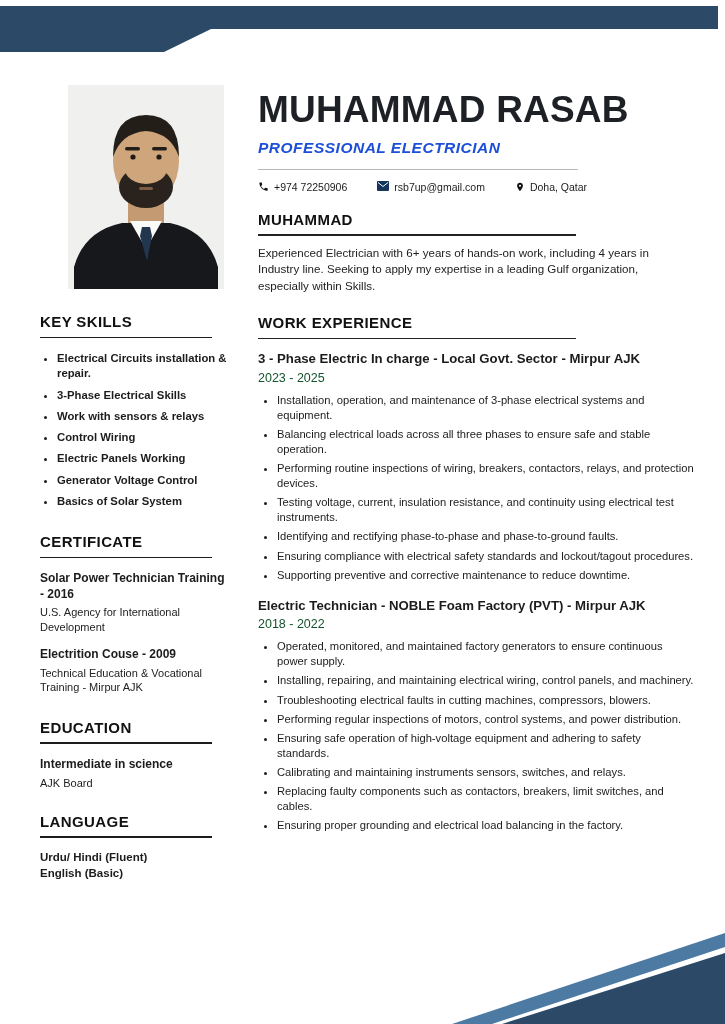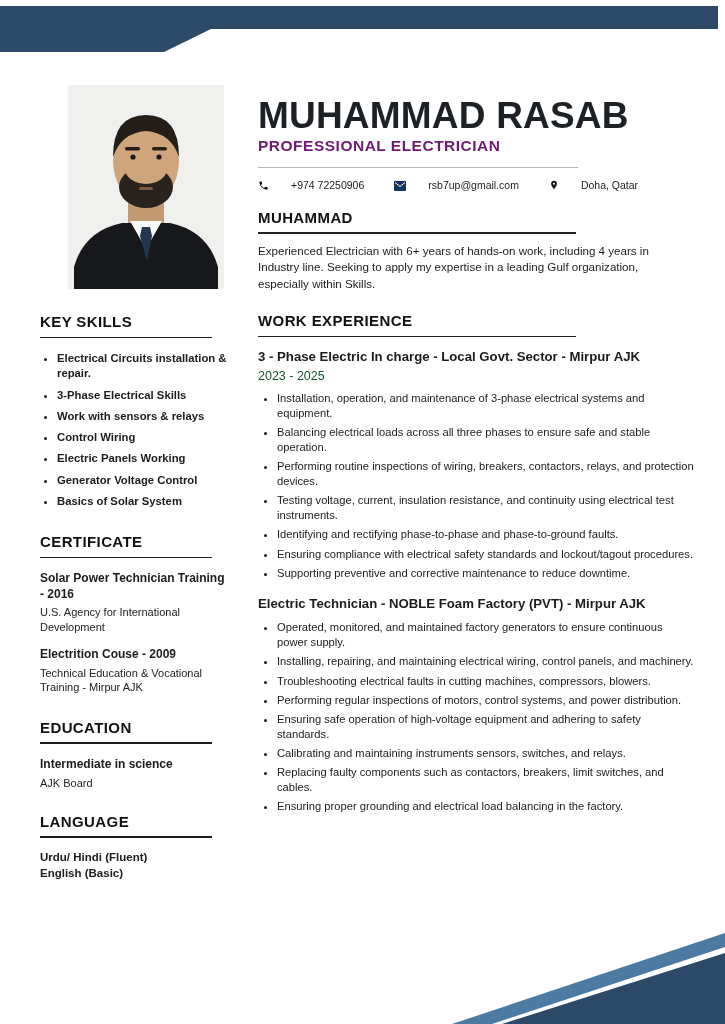--- a/index.html
+++ b/index.html
@@ -18,26 +18,26 @@
   .skills li { font-size:11.3px; font-weight:700; margin-bottom:6px; line-height:1.35; }
   .cert { margin-top:13px; }
   .cert-title { font-size:12px; font-weight:700; line-height:1.3; }
   .cert-detail { font-size:11px; margin-top:3px; line-height:1.32; color:#222; }
   .edu-degree { font-size:12px; font-weight:700; margin-top:13px; }
   .edu-board { font-size:11px; margin-top:6px; }
   .lang { margin:13px 0 0; padding:0; list-style:none; }
   .lang li { font-size:11.5px; font-weight:700; margin-bottom:4px; }
 
   
-  .main { position:absolute; left:258px; top:96px; width:436px; z-index:1; }
+  .main { position:absolute; left:258px; top:90px; width:436px; z-index:1; }
   .name { margin:0; font-size:37px; font-weight:800; letter-spacing:.2px; color:#1d2126; line-height:1.1; }
-  .prof-title { margin-top:0; font-size:15.5px; font-weight:700; color:#701a75; letter-spacing:.5px; }
+  .prof-title { margin-top:8px; font-size:15.5px; font-weight:700; color:#1d4ed8; letter-spacing:.5px;font-style:italic; }
   .divider { margin:12px 0 0; border:none; border-top:1px solid #b7b7b7; width:320px; }
   .contacts { display:flex; margin-top:11px; font-size:10.5px; align-items:center; }
-  .contact { display:flex; align-items:flex-end; gap:22px; margin-right:30px; }
+  .contact { display:flex; align-items:flex-start; gap:5px; margin-right:30px; }
   .main-h { font-size:15px; font-weight:800; letter-spacing:.4px; margin:0; padding-bottom:8px; position:relative; color:#111; }
   .main-h::after { content:""; position:absolute; left:0; bottom:0; width:318px; height:1.5px; background:#222; }
   .profile-sec { margin-top:18px; }
   .profile-text { margin-top:9px; font-size:11.6px; line-height:1.42; width:424px; }
   .b { font-weight:400; }
   .work-sec { margin-top:20px; }
   .job { margin-top:12px; }
   .job + .job { margin-top:15px; }
   .job-title { font-size:13.2px; font-weight:700; line-height:1.25; }
   .job-period { font-size:12.5px; margin-top:3px; color:#14532d; }
@@ -169,20 +169,21 @@
             <li>Performing routine inspections of wiring, breakers, contactors, relays, and protection devices.</li>
             <li>Testing voltage, current, insulation resistance, and continuity using electrical test instruments.</li>
             <li>Identifying and rectifying phase-to-phase and phase-to-ground faults.</li>
             <li>Ensuring compliance with electrical safety standards and lockout/tagout procedures.</li>
             <li>Supporting preventive and corrective maintenance to reduce downtime.</li>
           </ul>
       </article>
 
       <article class="job">
         <div class="job-title">Electric Technician -  NOBLE Foam Factory (PVT) - Mirpur AJK</div>
+        <div class="job-period">2018 - 2022</div>
         <ul class="bullets">
 
         <li>Operated, monitored, and maintained factory generators to ensure continuous power supply.</li>
             <li>Installing, repairing, and maintaining electrical wiring, control panels, and machinery.</li>
             <li>Troubleshooting electrical faults in cutting machines, compressors, blowers.</li>
             <li>Performing regular inspections of motors, control systems, and power distribution.</li>
             <li>Ensuring safe operation of high-voltage equipment and adhering to safety standards.</li>
             <li>Calibrating and maintaining instruments sensors, switches, and relays.</li>
             <li>Replacing faulty components such as contactors, breakers, limit switches, and cables.</li>
             <li>Ensuring proper grounding and electrical load balancing in the factory.</li>

